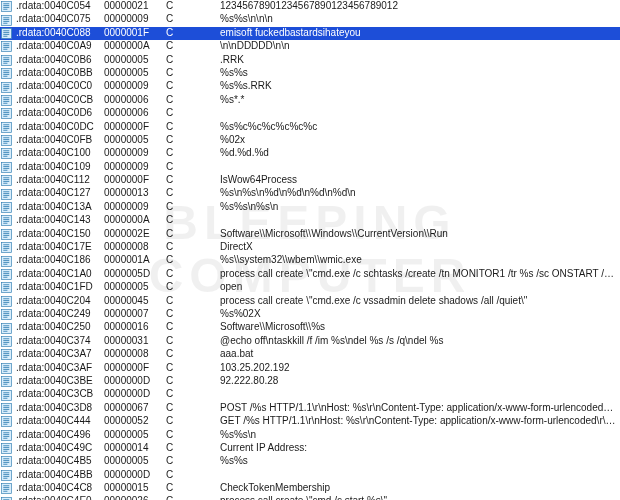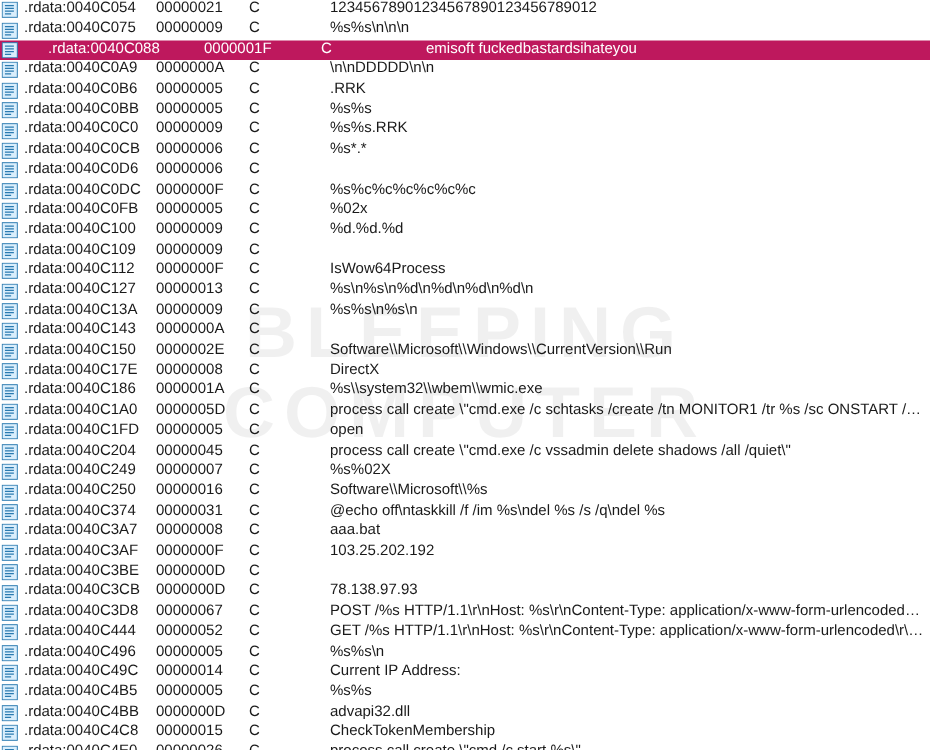--- a/index.html
+++ b/index.html
@@ -31,23 +31,22 @@
     z-index: 1;
     width: 100%;
   }
   .row {
     display: flex;
     height: 13.4px;
     white-space: nowrap;
     overflow: hidden;
   }
   .row.selected {
-    background: #be185d;
+    background: #1d4ed8;
     color: #ffffff;
-    gap: 16px;
   }
   .cell { overflow: hidden; text-overflow: ellipsis; padding-right: 4px; }
   .c-icon { width: 16px; flex: 0 0 16px; display:flex; align-items:center; justify-content:center; }
   .c-addr { width: 88px; flex: 0 0 88px; color: #1a1a1a; }
   .c-size { width: 62px; flex: 0 0 62px; color: #1a1a1a; }
   .c-type { width: 54px; flex: 0 0 54px; color: #1a1a1a; }
   .c-val  { flex: 1 1 auto; color: #1a1a1a; }
   .row.selected .c-addr,
   .row.selected .c-size,
   .row.selected .c-type,
@@ -489,35 +488,35 @@
   <rect x="0.5" y="0.5" width="11" height="11" fill="#d9eefc" stroke="#2a7ab0" stroke-width="0.7"></rect>
   <line x1="2.5" y1="3" x2="9" y2="3" stroke="#2a7ab0" stroke-width="0.9"></line>
   <line x1="2.5" y1="5" x2="9" y2="5" stroke="#2a7ab0" stroke-width="0.9"></line>
   <line x1="2.5" y1="7" x2="9" y2="7" stroke="#2a7ab0" stroke-width="0.9"></line>
   <line x1="2.5" y1="9" x2="7" y2="9" stroke="#2a7ab0" stroke-width="0.9"></line>
 </svg>
       </div>
       <div class="cell c-addr">.rdata:0040C3BE</div>
       <div class="cell c-size">0000000D</div>
       <div class="cell c-type">C</div>
+      <div class="cell c-val">92.222.80.28</div>
     </div>
     <div class="row">
       <div class="cell c-icon">
         <svg class="ico" viewBox="0 0 12 12">
   <rect x="0.5" y="0.5" width="11" height="11" fill="#d9eefc" stroke="#2a7ab0" stroke-width="0.7"></rect>
   <line x1="2.5" y1="3" x2="9" y2="3" stroke="#2a7ab0" stroke-width="0.9"></line>
   <line x1="2.5" y1="5" x2="9" y2="5" stroke="#2a7ab0" stroke-width="0.9"></line>
   <line x1="2.5" y1="7" x2="9" y2="7" stroke="#2a7ab0" stroke-width="0.9"></line>
   <line x1="2.5" y1="9" x2="7" y2="9" stroke="#2a7ab0" stroke-width="0.9"></line>
 </svg>
       </div>
       <div class="cell c-addr">.rdata:0040C3CB</div>
       <div class="cell c-size">0000000D</div>
       <div class="cell c-type">C</div>
-      <div class="cell c-val">78.138.97.93</div>
     </div>
     <div class="row">
       <div class="cell c-icon">
         <svg class="ico" viewBox="0 0 12 12">
   <rect x="0.5" y="0.5" width="11" height="11" fill="#d9eefc" stroke="#2a7ab0" stroke-width="0.7"></rect>
   <line x1="2.5" y1="3" x2="9" y2="3" stroke="#2a7ab0" stroke-width="0.9"></line>
   <line x1="2.5" y1="5" x2="9" y2="5" stroke="#2a7ab0" stroke-width="0.9"></line>
   <line x1="2.5" y1="7" x2="9" y2="7" stroke="#2a7ab0" stroke-width="0.9"></line>
   <line x1="2.5" y1="9" x2="7" y2="9" stroke="#2a7ab0" stroke-width="0.9"></line>
 </svg>
@@ -593,21 +592,20 @@
   <rect x="0.5" y="0.5" width="11" height="11" fill="#d9eefc" stroke="#2a7ab0" stroke-width="0.7"></rect>
   <line x1="2.5" y1="3" x2="9" y2="3" stroke="#2a7ab0" stroke-width="0.9"></line>
   <line x1="2.5" y1="5" x2="9" y2="5" stroke="#2a7ab0" stroke-width="0.9"></line>
   <line x1="2.5" y1="7" x2="9" y2="7" stroke="#2a7ab0" stroke-width="0.9"></line>
   <line x1="2.5" y1="9" x2="7" y2="9" stroke="#2a7ab0" stroke-width="0.9"></line>
 </svg>
       </div>
       <div class="cell c-addr">.rdata:0040C4BB</div>
       <div class="cell c-size">0000000D</div>
       <div class="cell c-type">C</div>
-      <div class="cell c-val">advapi32.dll</div>
     </div>
     <div class="row">
       <div class="cell c-icon">
         <svg class="ico" viewBox="0 0 12 12">
   <rect x="0.5" y="0.5" width="11" height="11" fill="#d9eefc" stroke="#2a7ab0" stroke-width="0.7"></rect>
   <line x1="2.5" y1="3" x2="9" y2="3" stroke="#2a7ab0" stroke-width="0.9"></line>
   <line x1="2.5" y1="5" x2="9" y2="5" stroke="#2a7ab0" stroke-width="0.9"></line>
   <line x1="2.5" y1="7" x2="9" y2="7" stroke="#2a7ab0" stroke-width="0.9"></line>
   <line x1="2.5" y1="9" x2="7" y2="9" stroke="#2a7ab0" stroke-width="0.9"></line>
 </svg>

